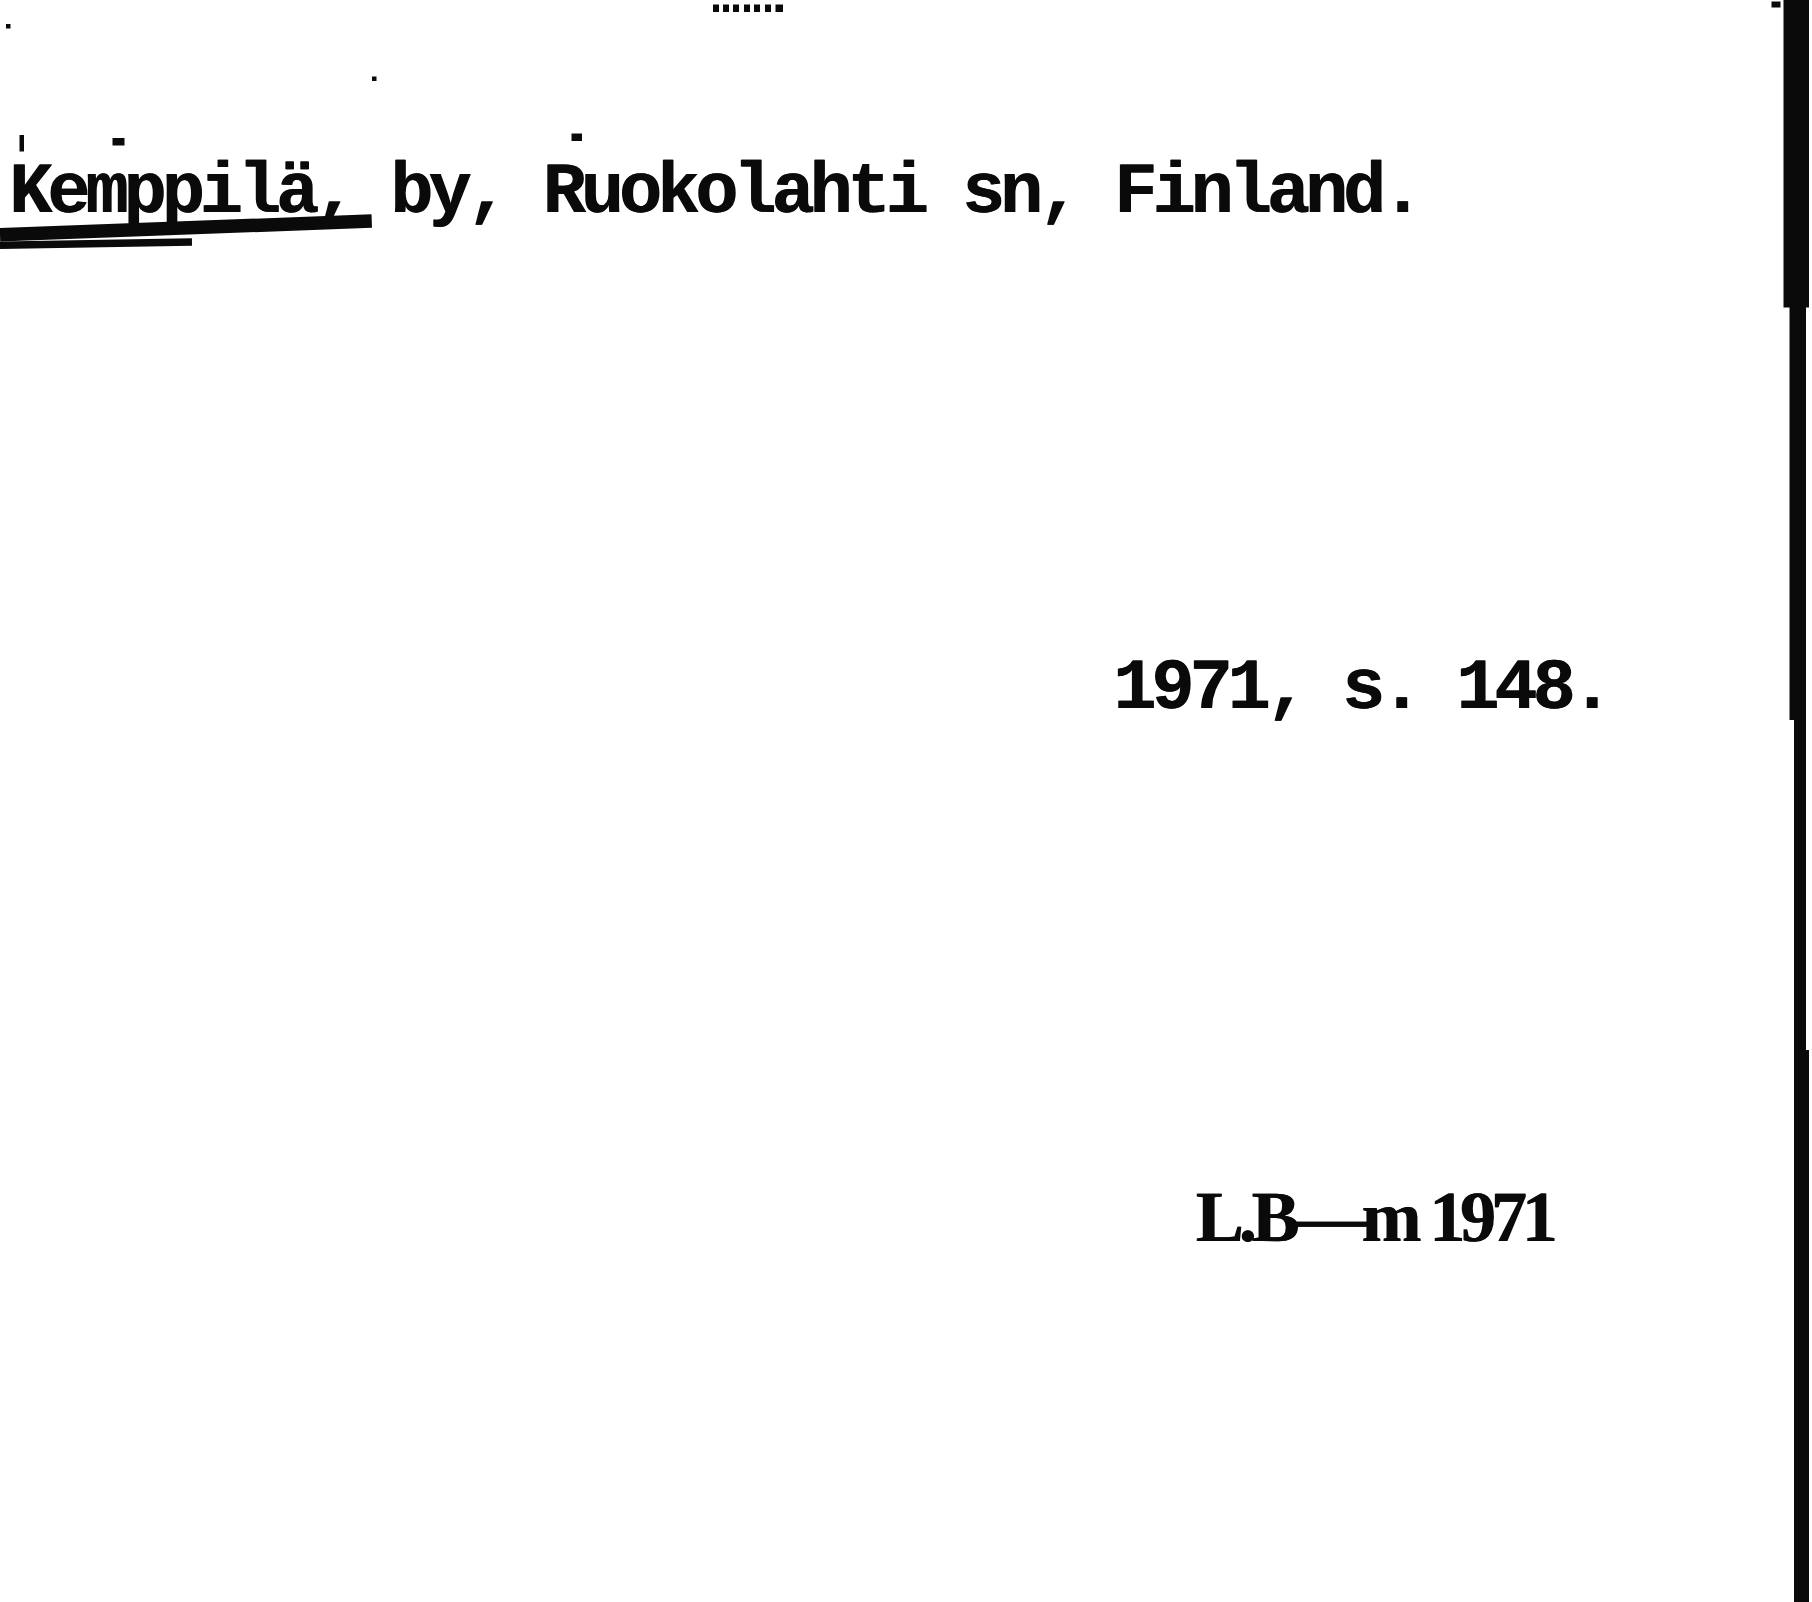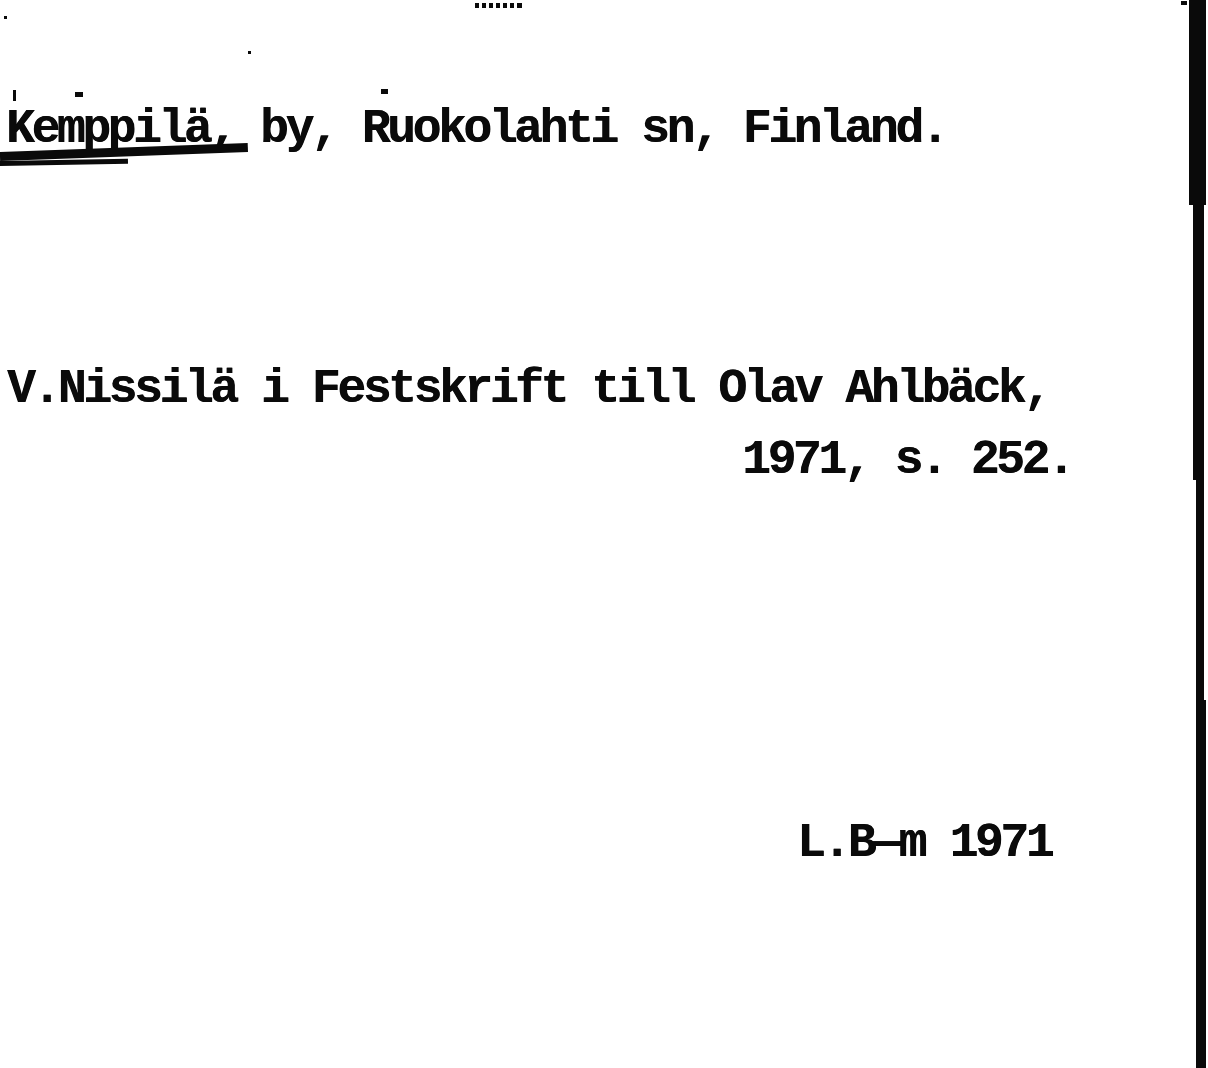--- a/index.html
+++ b/index.html
@@ -68,25 +68,24 @@
 <div class="card">
 
   <div class="top-dotted"></div>
   <div class="top-dotted-dot"></div>
 
   <div class="tline" style="left:6px; top:105px;">Kemppilä, by, Ruokolahti sn, Finland.</div>
   <div class="heading-underline"></div>
   <div class="heading-underline-rough"></div>
 
 
-  <div class="tline" style="left:7px; top:365px;">V.Nissilä i Festskrift till Olav Ahlbäck,</div>
 
-  <div class="tline" style="left:742px; top:436px;">1971, s. 252.</div>
+  <div class="tline" style="left:742px; top:436px;">1971, s. 148.</div>
 
-  <div class="tline" style="left:797px; top:819px;">L.B—m 1971</div>
+  <div class="tline" style="left:797px; top:788px;font-family:Liberation Serif, serif;">L.B—m 1971</div>
 
   <div class="edge edge-main"></div>
   <div class="edge edge-top"></div>
   <div class="edge edge-mid"></div>
   <div class="edge edge-bottom"></div>
 
   <div class="speck" style="left:4px;top:16px;width:3px;height:3px;"></div>
   <div class="speck" style="left:248px;top:51px;width:3px;height:3px;"></div>
   <div class="speck" style="left:13px;top:90px;width:3px;height:11px;"></div>
   <div class="speck" style="left:75px;top:92px;width:8px;height:5px;"></div>

